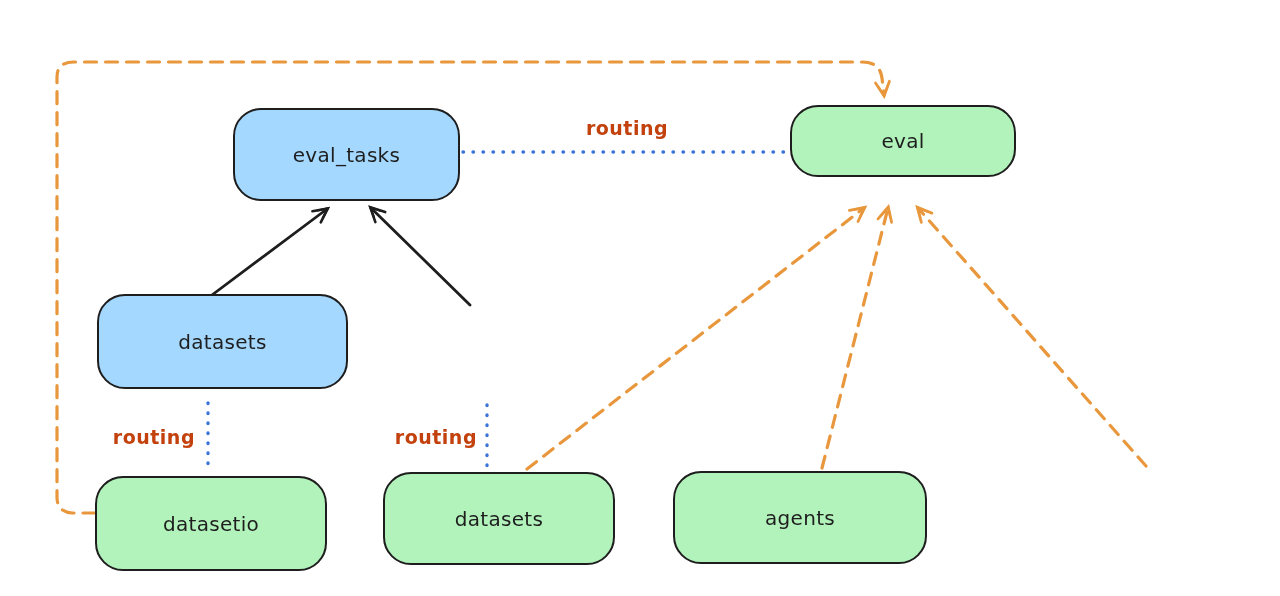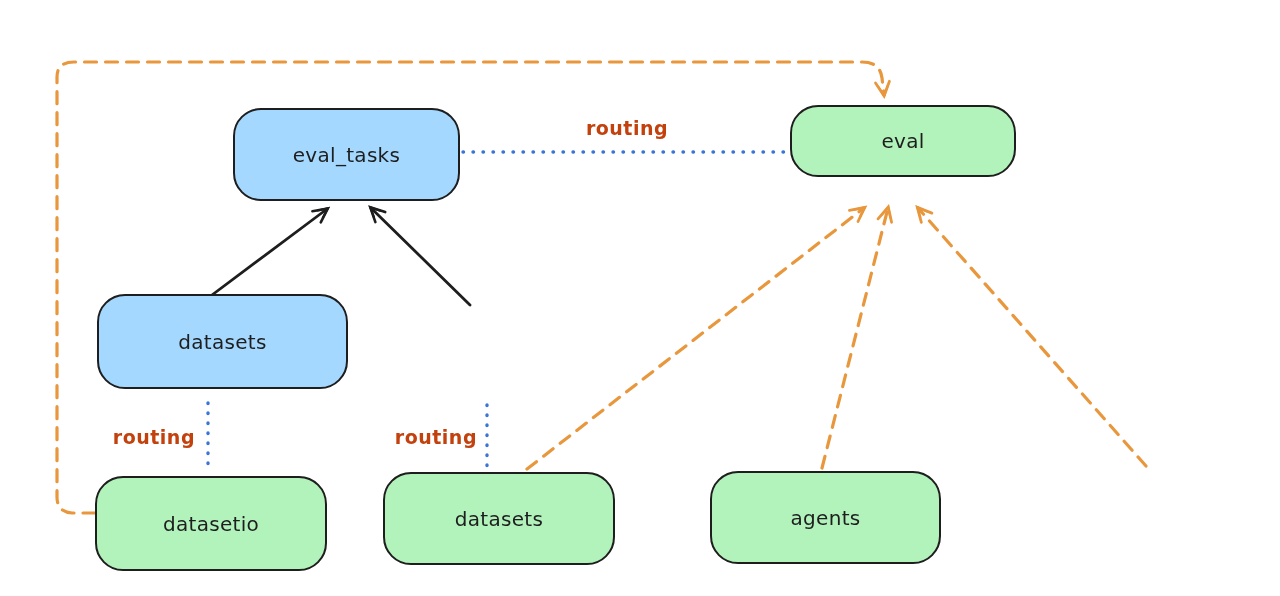--- a/index.html
+++ b/index.html
@@ -93,21 +93,21 @@
 
 
   <div class="node node-green" style="left:95px; top:476px; width:232px; height:95px">
     <span class="node-label">datasetio</span>
   </div>
 
   <div class="node node-green" style="left:383px; top:472px; width:232px; height:93px">
     <span class="node-label">datasets</span>
   </div>
 
-  <div class="node node-green" style="left:710px; top:471px; width:231px; height:93px">
+  <div class="node node-green" style="left:673px; top:471px; width:254px; height:93px">
     <span class="node-label">agents</span>
   </div>
 
 
   <div class="edge-label center" style="left:577px; top:117px; width:100px">routing</div>
 
   <div class="edge-label right" style="left:102px; top:426px; width:93px">routing</div>
 
   <div class="edge-label right" style="left:385px; top:426px; width:92px">routing</div>
 

